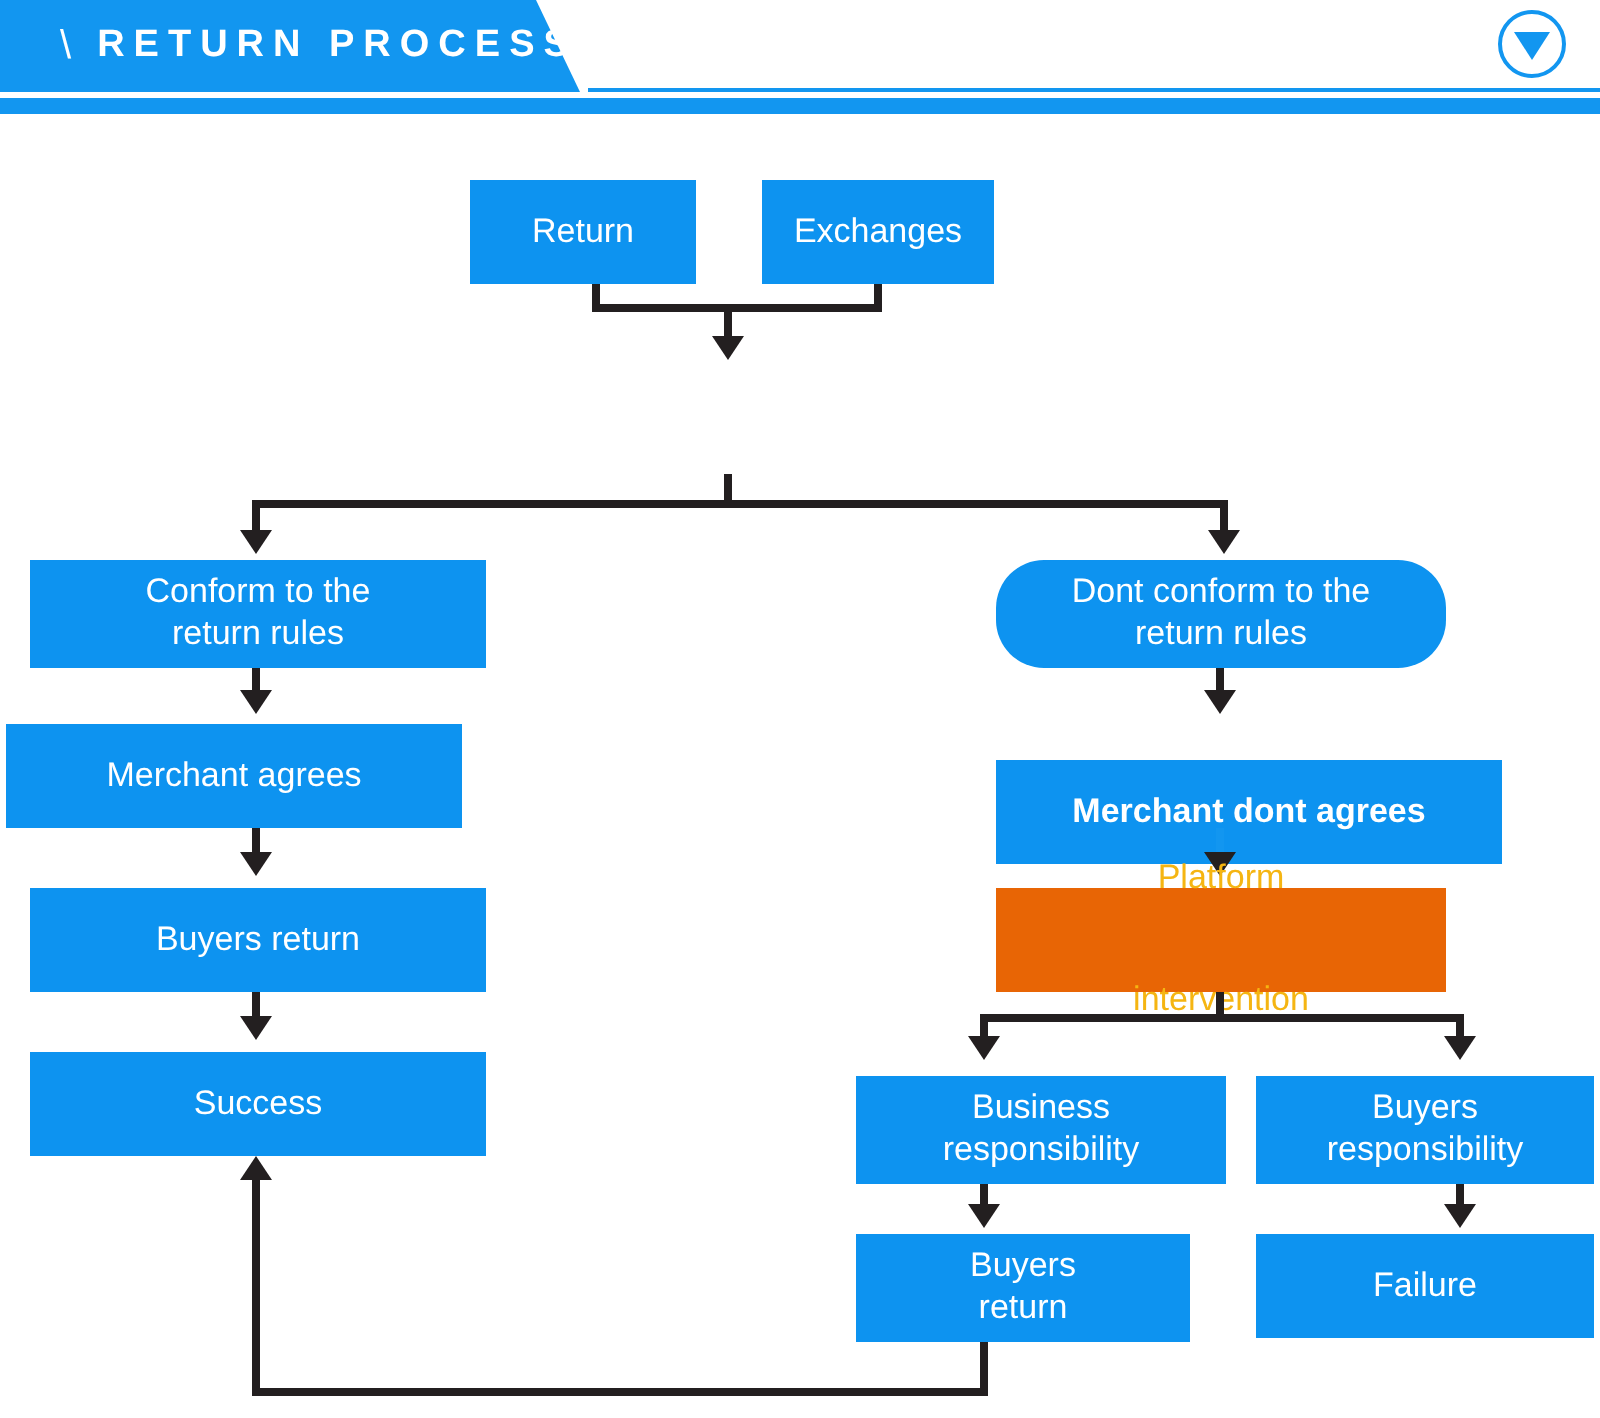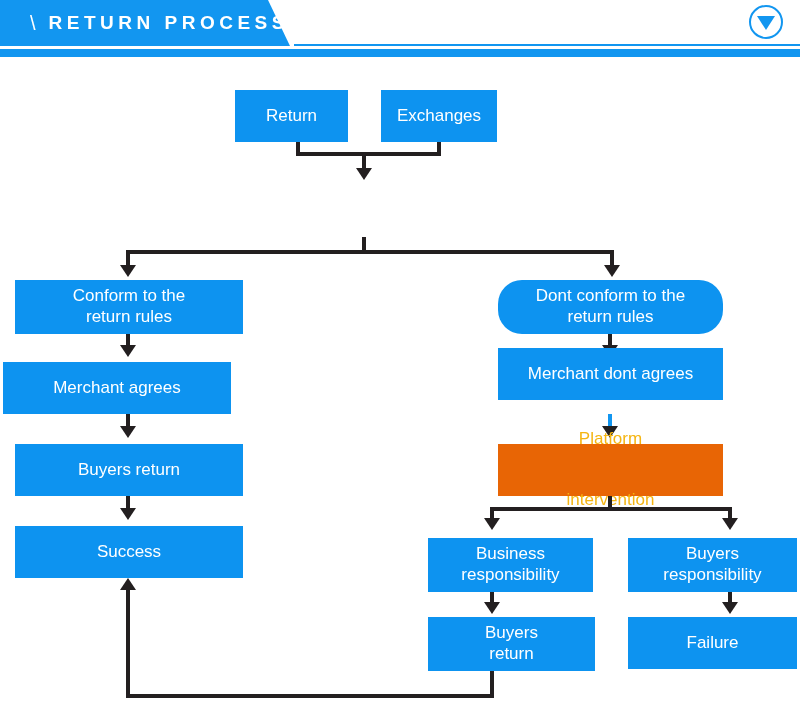--- a/index.html
+++ b/index.html
@@ -149,40 +149,40 @@
   </div>
 
   <div class="node blue" style="left:498px; top:280px; width:225px; height:54px; flex-direction:column;border-radius:24px;">
     <span>Dont conform to the</span>
     <span>return rules</span>
   </div>
 
   <div class="ln v" style="left:608px; top:334px; height:14px;"></div>
   <div class="arrow-d" style="left:602px; top:345px;"></div>
 
-  <div class="node blue" style="left:498px; top:348px; width:225px; height:52px;">
+  <div class="node blue" style="left:498px; top:380px; width:253px; height:52px;font-weight:bold;">
     <span>Merchant dont agrees</span>
   </div>
 
   <div class="ln v blue" style="left:608px; top:414px; height:16px;"></div>
   <div class="arrow-d" style="left:602px; top:426px;"></div>
 
   <div class="node orange" style="left:498px; top:444px; width:225px; height:52px; flex-direction:column;gap:40px;">
     <span>Platform</span>
     <span>intervention</span>
   </div>
 
   <div class="ln v" style="left:608px; top:496px; height:15px;"></div>
   <div class="ln h" style="left:490px; top:507px; width:242px;"></div>
   <div class="ln v" style="left:490px; top:507px; height:14px;"></div>
   <div class="arrow-d" style="left:484px; top:518px;"></div>
   <div class="ln v" style="left:728px; top:507px; height:14px;"></div>
   <div class="arrow-d" style="left:722px; top:518px;"></div>
 
-  <div class="node blue" style="left:428px; top:538px; width:165px; height:54px; flex-direction:column;">
+  <div class="node blue" style="left:428px; top:538px; width:185px; height:54px; flex-direction:column;">
     <span>Business</span>
     <span>responsibility</span>
   </div>
 
   <div class="node blue" style="left:628px; top:538px; width:169px; height:54px; flex-direction:column;">
     <span>Buyers</span>
     <span>responsibility</span>
   </div>
 
   <div class="ln v" style="left:490px; top:592px; height:12px;"></div>

